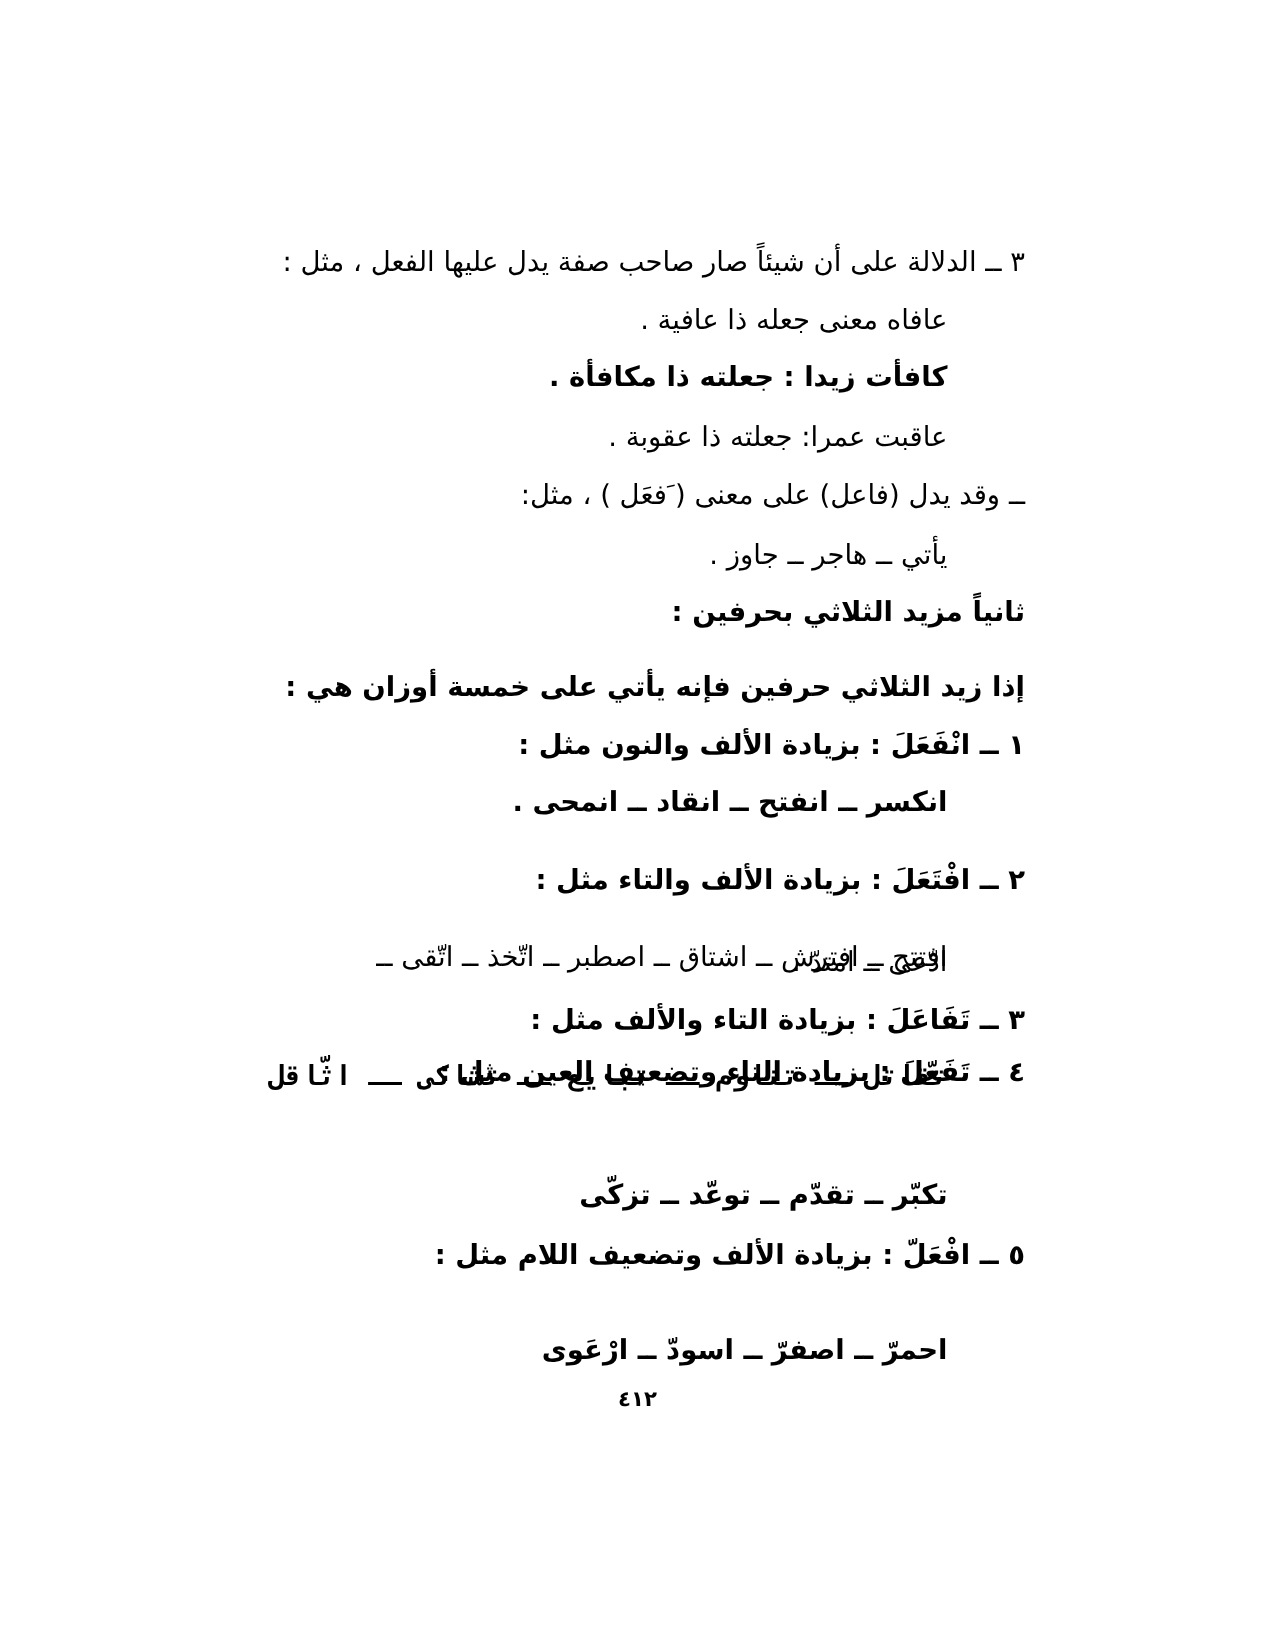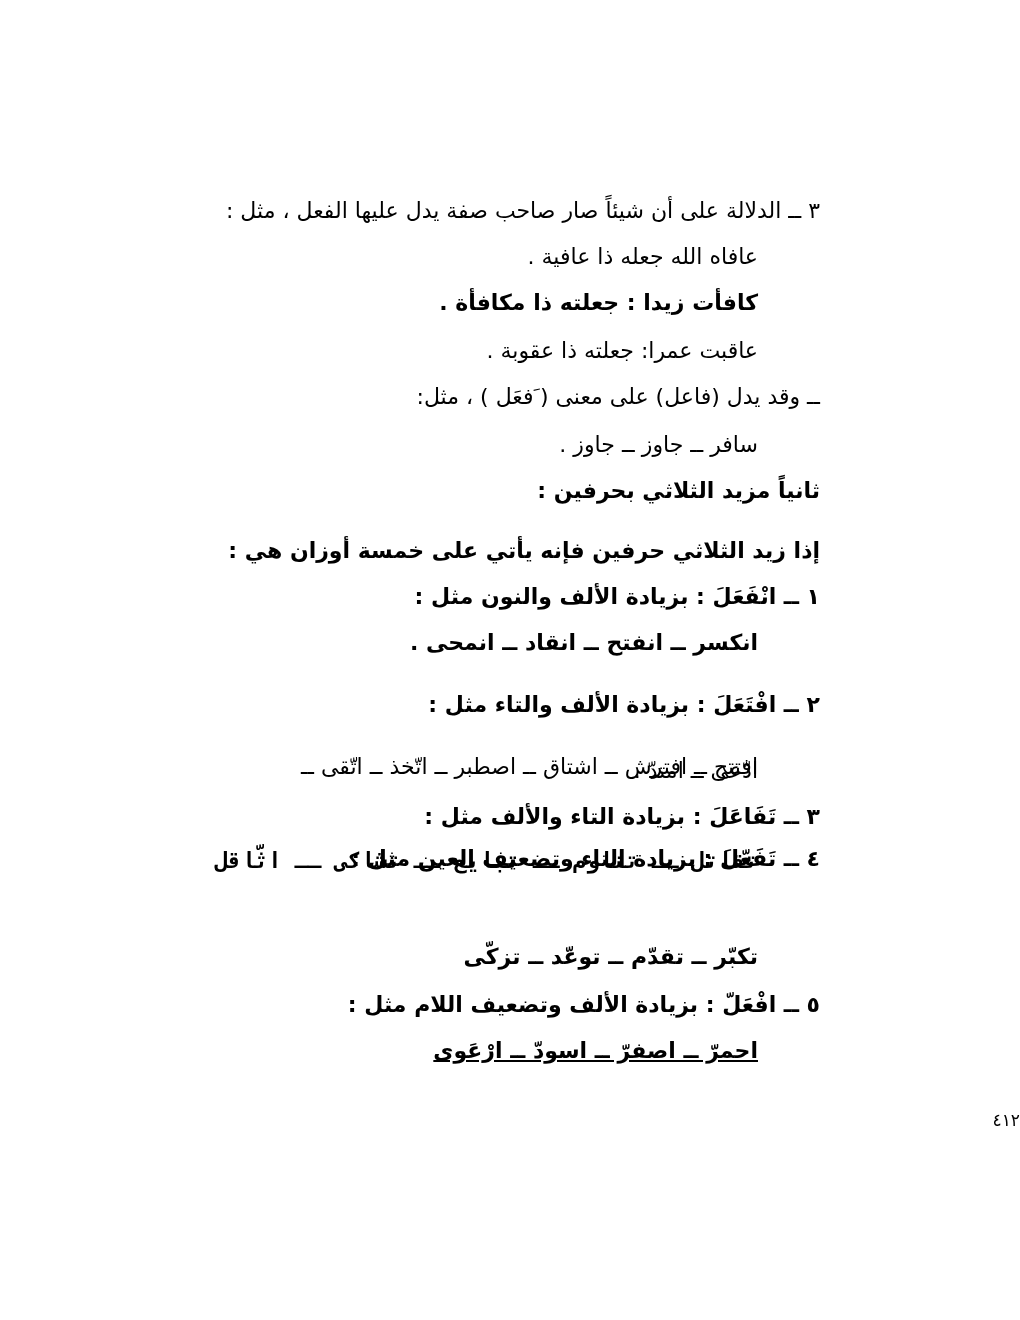--- a/index.html
+++ b/index.html
@@ -1,39 +1,39 @@
 <!DOCTYPE html>
 <html><head>
   <meta charset="utf-8">
   <style>
     html, body { margin: 0; padding: 0; background: #ffffff; }
     body { width: 1020px; height: 1320px; position: relative; overflow: hidden;
       font-family: "DejaVu Sans", sans-serif; color: #000; }
     .line { position: absolute; direction: rtl; white-space: nowrap; font-size: 22px; line-height: 1; }
     .bold { font-weight: bold; }
-    .pagenum { position: absolute; left: 0; width: 1020px; text-align: right; top: 1110px;
-      font-size: 17px; font-weight: normal; direction: rtl; }
+    .pagenum { position: absolute; left: 0; width: 1020px; text-align: center; top: 1110px;
+      font-size: 17px; font-weight: bold; direction: rtl; }
   </style>
 </head>
 <body>
 
 <div>
   <div class="line" style="right:200px; top:200px;">٣ ــ الدلالة على أن شيئاً صار صاحب صفة يدل عليها الفعل ، مثل :</div>
-  <div class="line" style="right:262px; top:246px;">عافاه الله        جعله ذا عافية .</div>
+  <div class="line" style="right:262px; top:246px;">عافاه معنى        جعله ذا عافية .</div>
   <div class="line bold" style="right:262px; top:292px;">كافأت زيدا :  جعلته ذا مكافأة .</div>
   <div class="line" style="right:262px; top:340px;">عاقبت عمرا:  جعلته ذا عقوبة .</div>
   <div class="line" style="right:200px; top:386px;text-align:center;">ــ وقد يدل (فاعل) على معنى ( َفعَل ) ، مثل:</div>
-  <div class="line" style="right:262px; top:434px;">سافر  ــ  جاوز  ــ  جاوز .</div>
+  <div class="line" style="right:262px; top:434px;">يأتي  ــ  هاجر  ــ  جاوز .</div>
   <div class="line bold" style="right:200px; top:480px;">ثانياً مزيد الثلاثي بحرفين :</div>
   <div class="line bold" style="right:200px; top:540px;">إذا زيد الثلاثي حرفين فإنه يأتي على خمسة أوزان هي :</div>
   <div class="line bold" style="right:200px; top:586px;">١ ــ انْفَعَلَ : بزيادة الألف والنون مثل :</div>
   <div class="line bold" style="right:262px; top:632px;">انكسر ــ انفتح ــ انقاد ــ انمحى .</div>
   <div class="line bold" style="right:200px; top:678px;margin-top:16px;">٢ ــ افْتَعَلَ : بزيادة الألف والتاء مثل :</div>
   <div class="line" style="right:262px; top:726px;margin-top:30px;">افتتح ــ  افترش ــ  اشتاق  ــ  اصطبر ــ  اتّخذ ــ  اتّقى ــ</div>
   <div class="line" style="right:262px; top:760px;">ادّعى ــ امتدّ .</div>
   <div class="line bold" style="right:200px; top:806px;">٣ ــ تَفَاعَلَ : بزيادة التاء والألف مثل :</div>
   <div class="line bold" style="right:262px; top:852px;font-family:Liberation Mono, monospace;">تقاتل ــ تناوم ــ تبايع ــ تشاكى ــ اثّاقل</div>
   <div class="line bold" style="right:200px; top:848px;margin-left:24px;">٤ ــ تَفَعّلَ : بزيادة التاء وتضعيف العين مثل :</div>
   <div class="line bold" style="right:262px; top:946px;">تكبّر ــ تقدّم ــ توعّد ــ تزكّى</div>
   <div class="line bold" style="right:200px; top:994px;text-align:right;">٥ ــ افْعَلّ : بزيادة الألف وتضعيف اللام مثل :</div>
-  <div class="line bold" style="right:262px; top:1040px;text-decoration:underline;">احمرّ ــ اصفرّ ــ اسودّ ــ ارْعَوى</div>
+  <div class="line bold" style="right:262px; top:1070px;">احمرّ ــ اصفرّ ــ اسودّ ــ ارْعَوى</div>
   <div class="pagenum">٤١٢</div>
 </div>
 
 </body></html>

